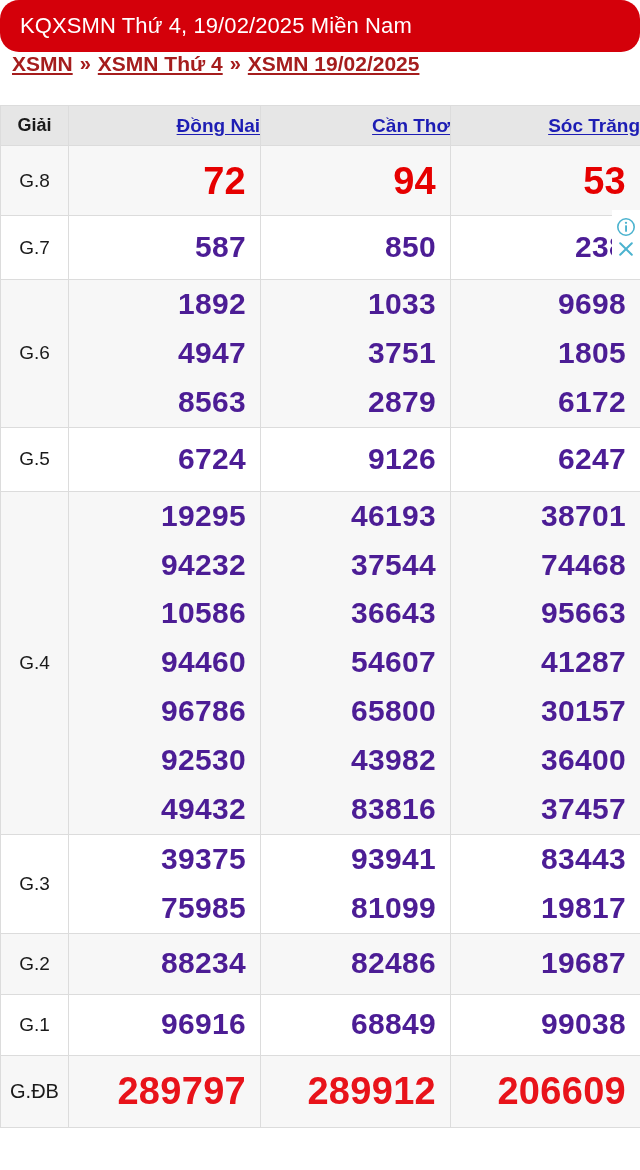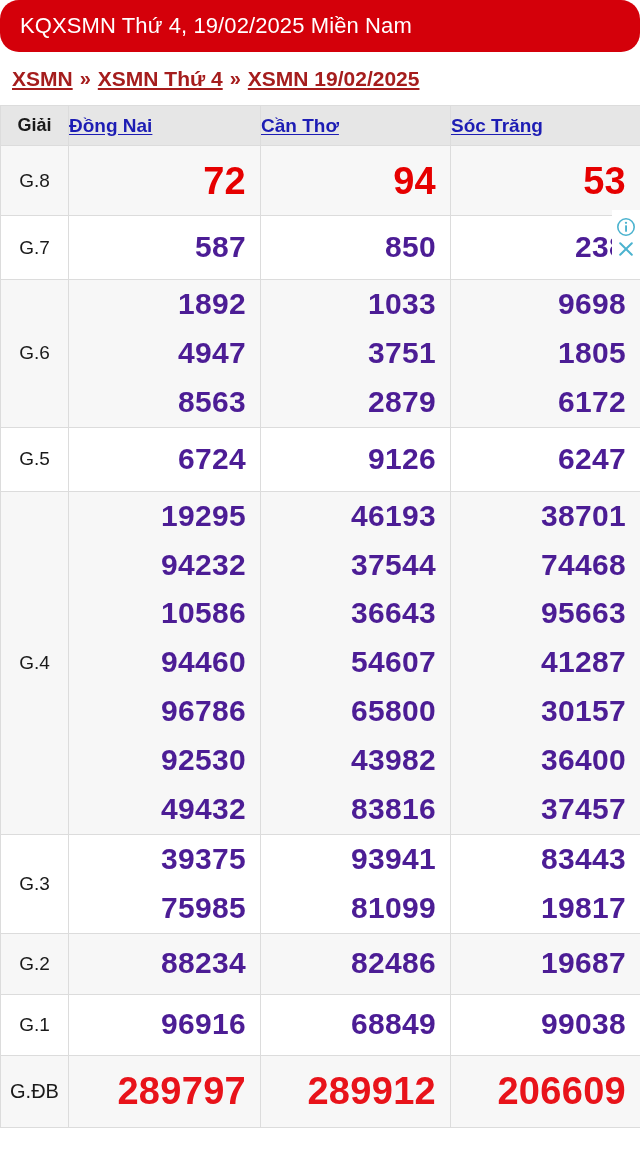--- a/index.html
+++ b/index.html
@@ -26,21 +26,20 @@
     font-weight: 400;
     letter-spacing: 0.1px;
     white-space: nowrap;
   }
 
   
   .breadcrumb {
     height: 53px;
     background: #ffffff;
     display: flex;
-    align-items: center;
     padding-left: 12px;
     gap: 7px;
     white-space: nowrap;
   }
   .breadcrumb .crumb-link {
     color: #a51d1d;
     font-size: 21px;
     font-weight: bold;
     text-decoration: underline;
     text-underline-offset: 2px;
@@ -71,21 +70,21 @@
 
   
   thead tr { background: #e6e6e6; height: 40px; }
   thead th.prize-head {
     font-size: 18px;
     font-weight: bold;
     color: #1a1a1a;
     text-align: center;
   }
   thead th.prov-head {
-    text-align: left;
+    text-align: right;
   }
   thead th.prov-head .prov-link {
     color: #1d1db4;
     font-size: 19px;
     font-weight: bold;
     text-decoration: underline;
     text-underline-offset: 2px;
     cursor: pointer;
   }
 

